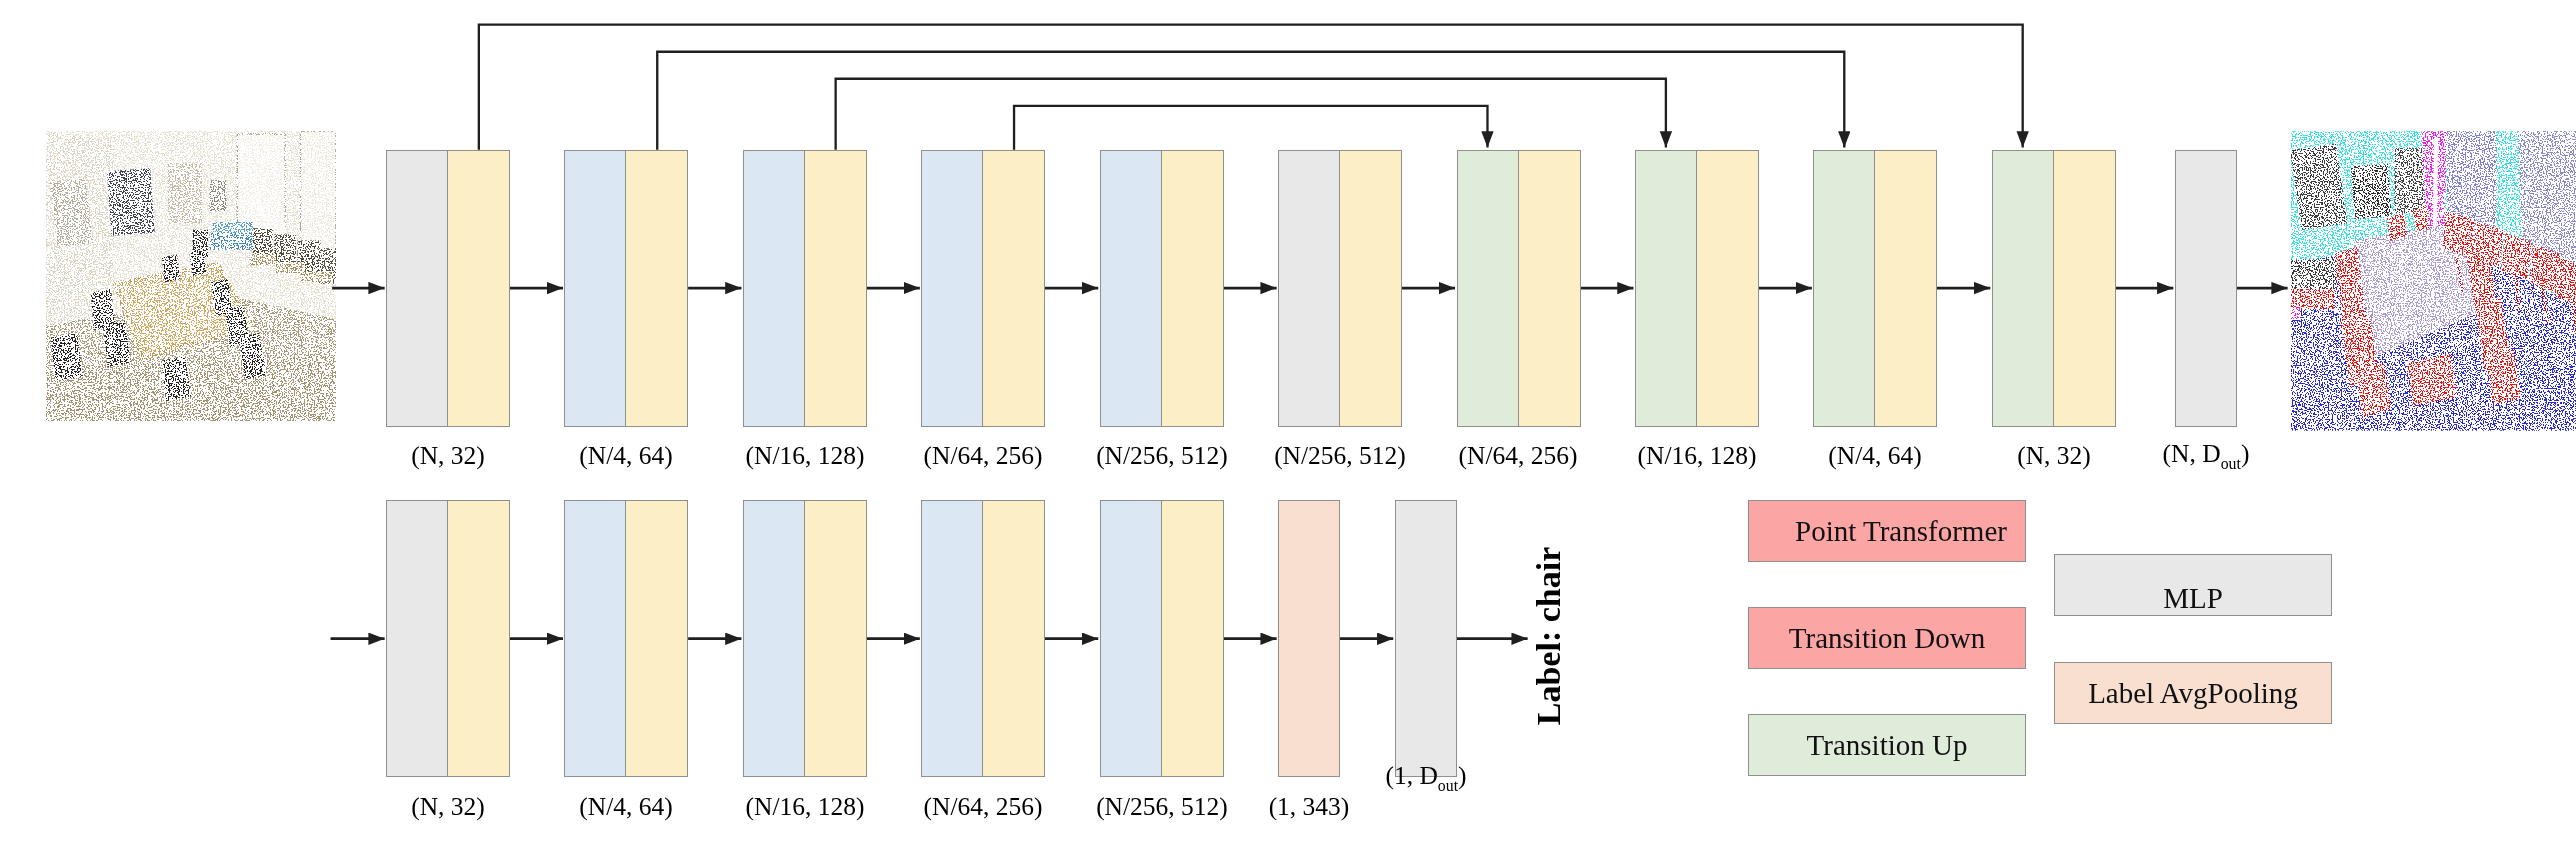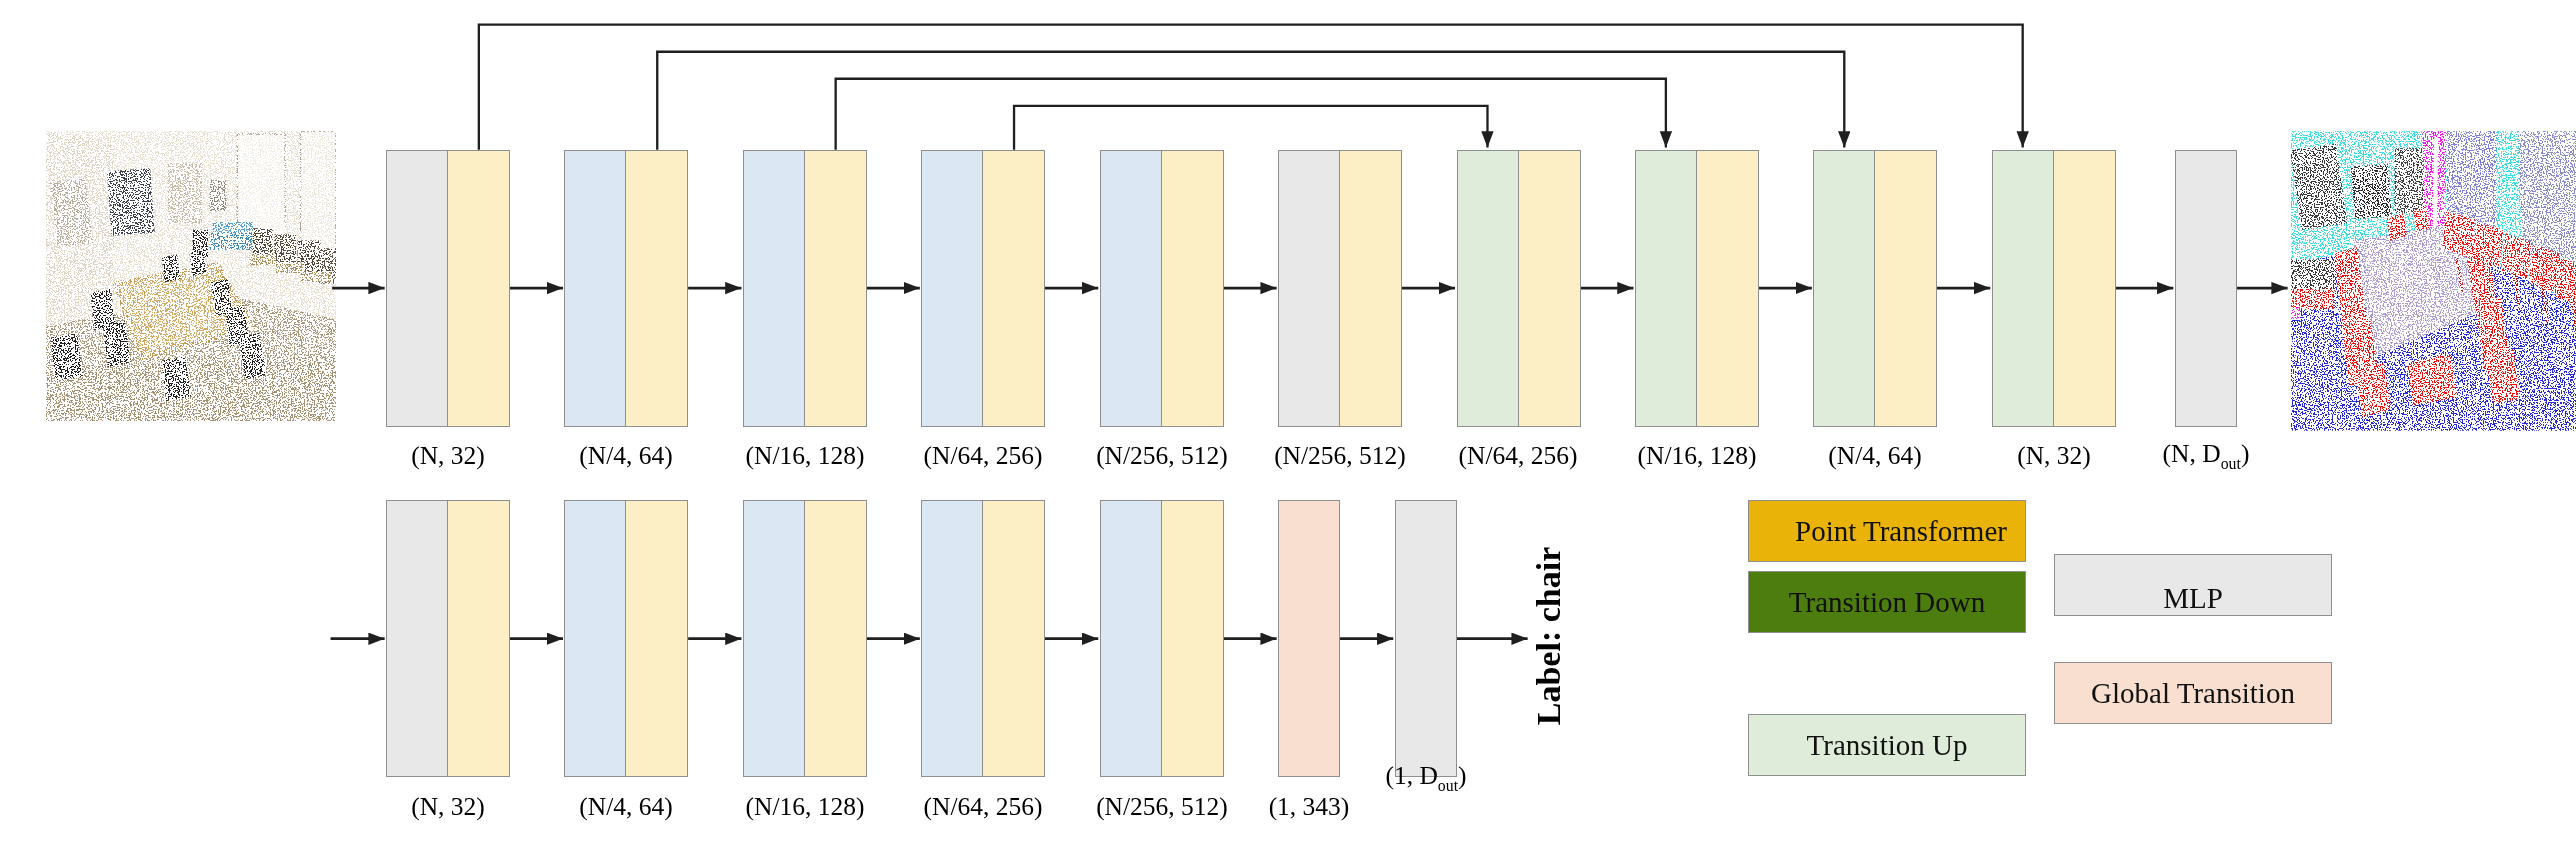--- a/index.html
+++ b/index.html
@@ -275,31 +275,31 @@
       <div class="blk-label" style="left: 1286px; top: 807px;">(1, 343)</div>
       <div class="block" style="left: 1372px; top: 500px; width: 62px; height: 277px;">
         <div class="col" style="background: rgb(232, 232, 232);"></div>
       </div>
       <div class="blk-label" style="left: 1403px; top: 778px;">(1, D<sub>out</sub>)</div>
     </div>
 
   <div class="rotated-label" style="left:1526px;top:636px;">Label: chair</div>
 
   <div>
-    <div class="legend-item" style="left: 1725px; top: 500px; background: #eab308; padding-left: 28px;">
+    <div class="legend-item" style="left: 1725px; top: 500px; background: #fca5a5; padding-left: 28px;">
       <span>Point Transformer</span>
     </div>
-    <div class="legend-item" style="left: 1725px; top: 571px; background: #4d7c0f;">
+    <div class="legend-item" style="left: 1725px; top: 607px; background: #fca5a5;">
       <span>Transition Down</span>
     </div>
     <div class="legend-item" style="left: 1725px; top: 714px; background: rgb(222, 236, 217);">
       <span>Transition Up</span>
     </div>
     <div class="legend-item" style="left: 2031px; top: 554px; background: rgb(232, 232, 232); align-items: flex-end;">
       <span>MLP</span>
     </div>
     <div class="legend-item" style="left: 2031px; top: 662px; background: rgb(248, 223, 208);">
-      <span>Global Transition</span>
+      <span>Label AvgPooling</span>
     </div>
   </div>
 
 </div>
 
 
 </body></html>

